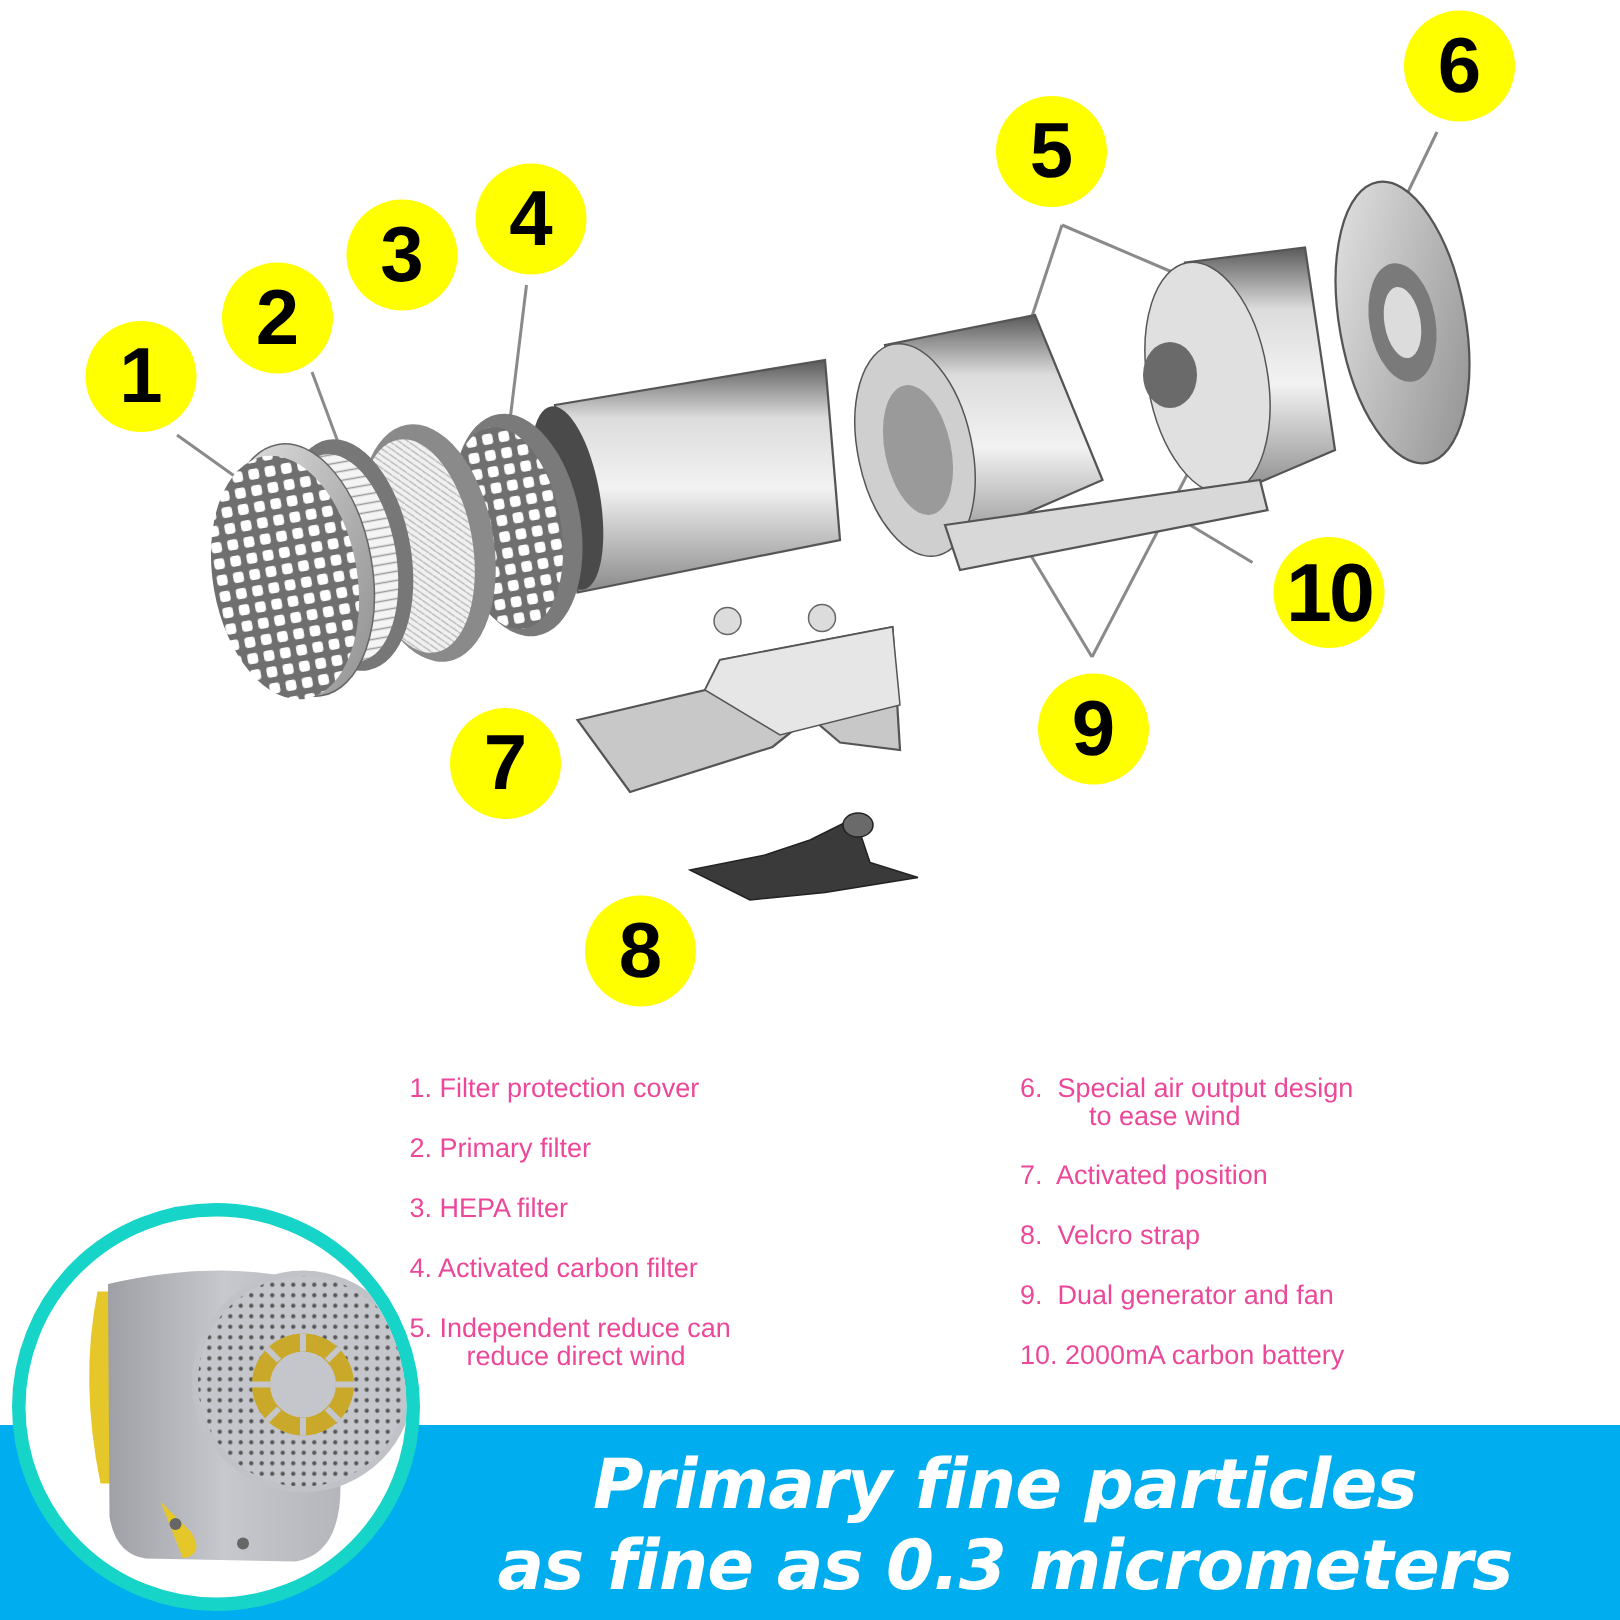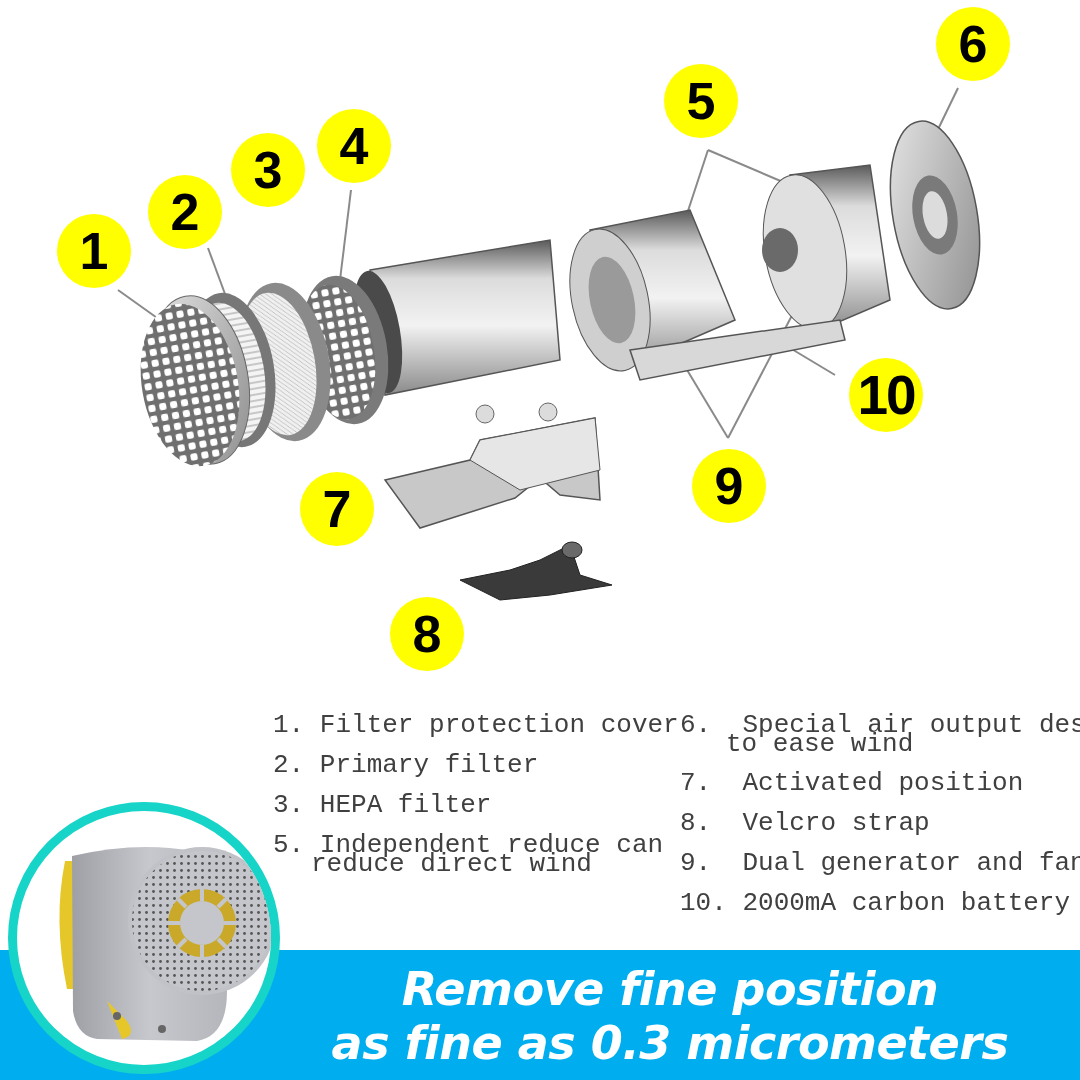--- a/index.html
+++ b/index.html
@@ -11,22 +11,22 @@
 
     .badge {
       position: absolute; width: 74px; height: 74px; border-radius: 50%;
       background: #ffff00; color: #000;
       display: flex; align-items: center; justify-content: center;
       font-family: "Liberation Sans", sans-serif; font-weight: bold; font-size: 52px;
       line-height: 1;
     }
     .badge.ten { font-size: 55px; letter-spacing: -2px; }
 
-    .legend { position: absolute; top: 705px; color: #404040;
-      font-family: Liberation Mono, monospace; font-size: 26px; line-height: 40px; }
+    .legend { position: absolute; top: 705px; color: #ec4899;
+      font-family: Liberation Sans, sans-serif; font-size: 18px; line-height: 40px; }
     .legend.left { left: 273px; }
     .legend.right { left: 680px; }
     .legend-item { white-space: nowrap; }
     .legend-item .cont { display: block; line-height: 22px; margin-top: -12px; padding-bottom: 8px; }
     .legend.left .legend-item .cont { padding-left: 38px; }
     .legend.right .legend-item .cont { padding-left: 46px; }
 
     .banner { position: absolute; left: 0; top: 950px; width: 1080px; height: 130px; background: #00aeef; }
     .tagline { position: absolute; left: 260px; width: 820px; top: 962px; text-align: center;
       color: #ffffff; font-family: "DejaVu Sans", sans-serif; font-weight: bold; font-style: italic;
@@ -125,34 +125,35 @@
   <div class="badge" style="left:300px;top:472px;">7</div>
   <div class="badge" style="left:390px;top:597px;">8</div>
   <div class="badge" style="left:692px;top:449px;">9</div>
   <div class="badge ten" style="left:849px;top:358px;">10</div>
 </div>
 
 <div class="legend left">
   <div class="legend-item"><span>1.</span> <span>Filter protection cover</span></div>
   <div class="legend-item"><span>2.</span> <span>Primary filter</span></div>
   <div class="legend-item"><span>3.</span> <span>HEPA filter</span></div>
+  <div class="legend-item"><span>4.</span> <span>Activated carbon filter</span></div>
   <div class="legend-item"><span>5.</span> <span>Independent reduce can</span><span class="cont">reduce direct wind</span></div>
 </div>
 
 <div class="legend right">
   <div class="legend-item"><span>6.</span>&nbsp; <span>Special air output design</span><span class="cont">to ease wind</span></div>
   <div class="legend-item"><span>7.</span>&nbsp; <span>Activated position</span></div>
   <div class="legend-item"><span>8.</span>&nbsp; <span>Velcro strap</span></div>
   <div class="legend-item"><span>9.</span>&nbsp; <span>Dual generator and fan</span></div>
   <div class="legend-item"><span>10.</span> <span>2000mA carbon battery</span></div>
 </div>
 
 <div class="banner"></div>
 <div class="tagline">
-  <div>Remove fine position</div>
+  <div>Primary fine particles</div>
   <div>as fine as 0.3 micrometers</div>
 </div>
 
 <div class="product-circle">
   <svg width="254" height="254" viewBox="0 0 254 254">
     <defs>
       <linearGradient id="pbody" x1="0" y1="0" x2="1" y2="0">
         <stop offset="0" stop-color="#9ea0a6"></stop>
         <stop offset="0.5" stop-color="#c6c8cd"></stop>
         <stop offset="1" stop-color="#b4b6bb"></stop>

